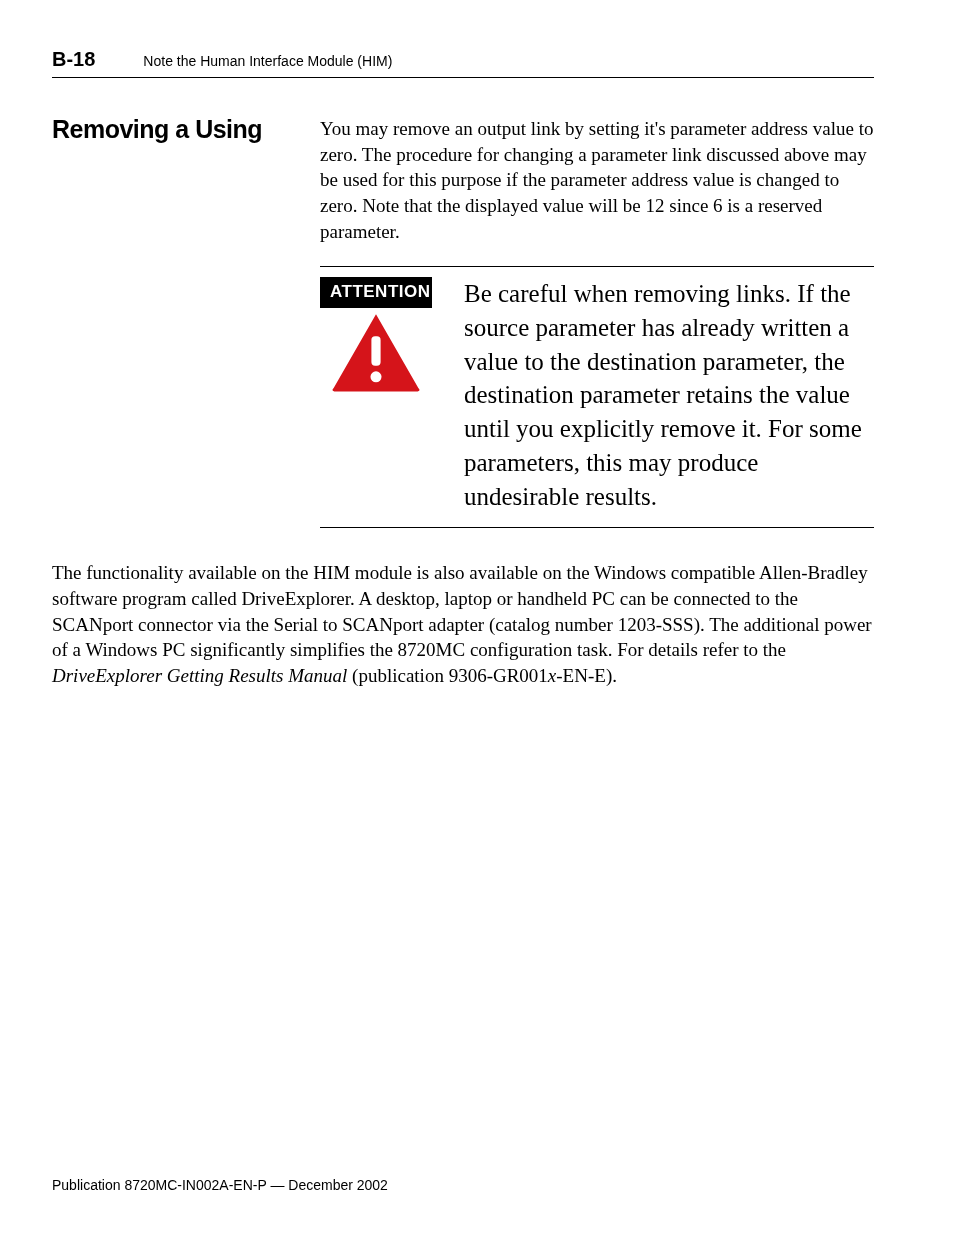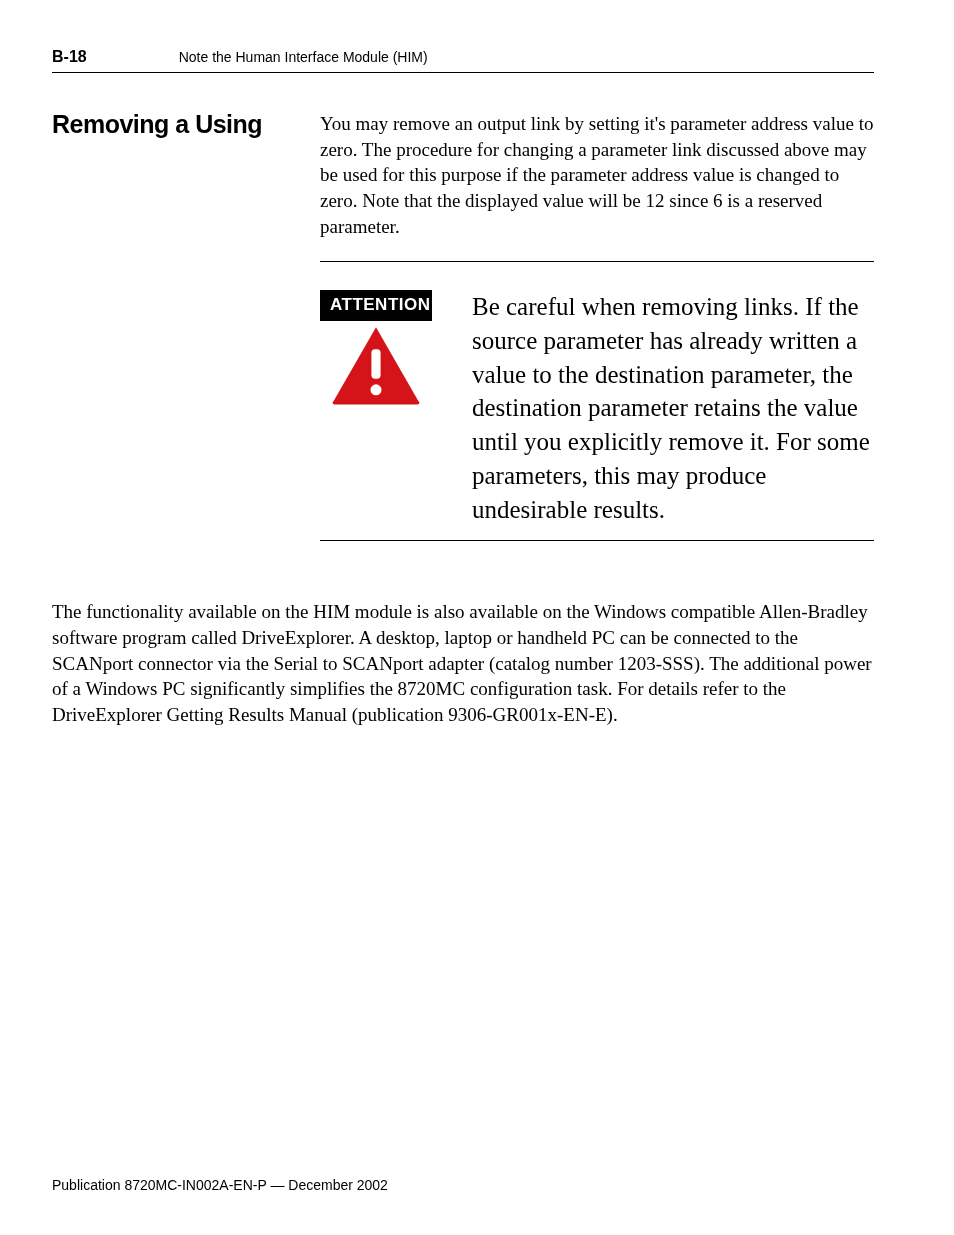--- a/index.html
+++ b/index.html
@@ -1,34 +1,34 @@
 <!DOCTYPE html>
 <html><head>
 <meta charset="utf-8">
 <style>
   * { margin: 0; padding: 0; box-sizing: border-box; }
   html, body { width: 954px; height: 1235px; background: #fff; font-family: Garamond, "Times New Roman", Times, serif; color: #000; }
   .page { width: 954px; height: 1235px; position: relative; padding: 48px 80px 48px 52px; }
   .header-row { display: flex; align-items: baseline; font-size: 14px; font-family: "Helvetica Neue", Helvetica, Arial, sans-serif; color: #000; margin-bottom: 6px; }
-  .header-page-num { font-weight: 700; font-size: 16px; margin-right: 92px; }
+  .header-page-num { font-weight: 700; font-size: 20px; margin-right: 48px; }
   .header-title { font-weight: 400; font-size: 14px; }
   hr.header-rule { border: none; border-top: 1px solid #000; margin-top: 6px; }
 
   .section { display: flex; margin-top: 38px; }
   .section-heading { width: 268px; flex: 0 0 268px; font-family: "Helvetica Neue", Helvetica, Arial, sans-serif; font-weight: 700; font-size: 25px; letter-spacing: -0.5px; line-height: 1.1; }
   .section-body { flex: 1; font-size: 19px; line-height: 1.35; }
   .section-body p { margin-bottom: 22px; }
 
-  .callout-wrap { display: flex; border-top: 1.5px solid #000; border-bottom: 1.5px solid #000; padding: 28px 0 14px 0; gap: 40px; margin-bottom: 26px; }
+  .callout-wrap { display: flex; border-top: 1.5px solid #000; border-bottom: 1.5px solid #000; padding: 10px 0 14px 0; gap: 32px; }
   .callout-left { width: 112px; flex: 0 0 112px; display: flex; flex-direction: column; align-items: center; }
   .attention-badge { background: #000; color: #fff; font-family: "Helvetica Neue", Helvetica, Arial, sans-serif; font-weight: 700; font-size: 17px; letter-spacing: 0.5px; padding: 4px 10px; text-align: center; width: 112px; }
   .warn-triangle { width: 92px; height: 80px; margin-top: 4px; }
   .callout-text { flex: 1; font-size: 25px; line-height: 1.35; }
 
-  .emph { }
+  .emph { font-style: italic; }
 
   .footer { position: absolute; left: 52px; bottom: 42px; font-family: "Helvetica Neue", Helvetica, Arial, sans-serif; font-size: 14px; margin-top: 13px; }
 </style>
 </head>
 <body>
 
 <div class="page">
 
   <div class="header-row">
     <div class="header-page-num">B-18</div>

